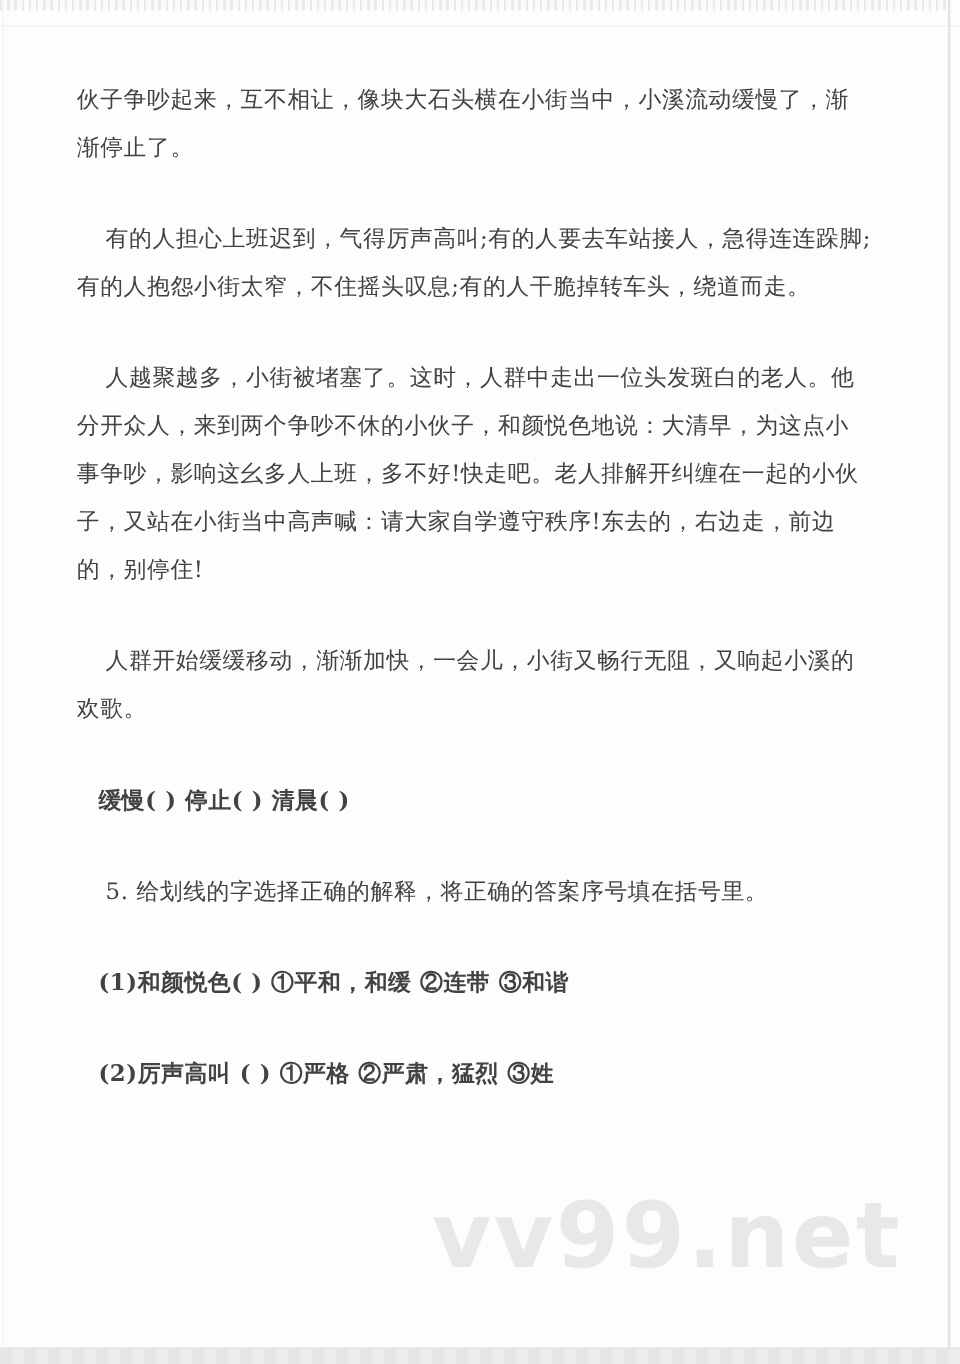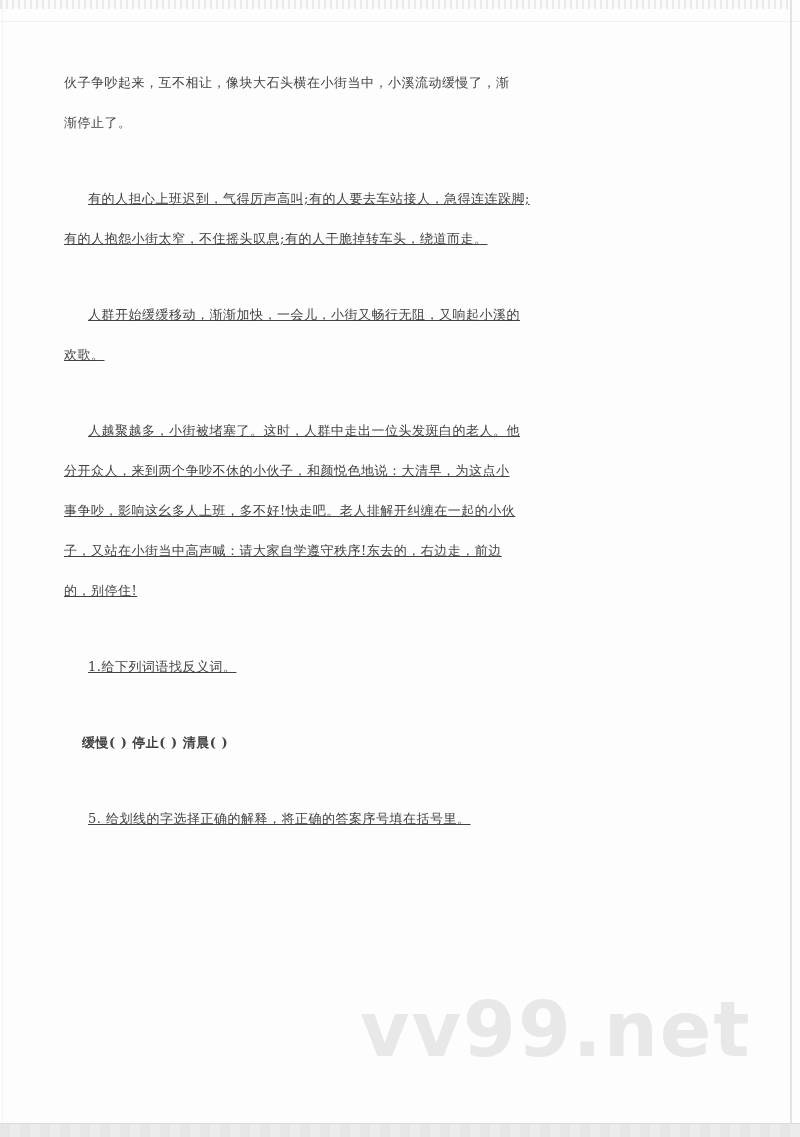--- a/index.html
+++ b/index.html
@@ -50,31 +50,31 @@
     width: 800px; height: 13px;
     border-top: 1px solid #dddddd;
     background: repeating-linear-gradient(90deg,
       #e6e6e6 0px, #e6e6e6 10px,
       #ececec 10px, #ececec 20px);
   }
   .doc-text {
     position: absolute;
     left: 64px; top: 63px;
     width: 660px;
-    font-size: 13px;
+    font-size: 19px;
     line-height: 40px;
     color: #424242;
     letter-spacing: 0.5px;
   }
   .doc-text p {
     margin: 0 0 36px 0;
     white-space: nowrap;
   }
   .indent-none { text-indent: 0; }
-  .indent-em   { text-indent: 24px; text-decoration: underline; }
+  .indent-em   { text-indent: 24px; }
   .indent-sm   { text-indent: 18px; font-weight: bold; }
   .watermark {
     position: absolute;
     left: 360px; top: 985px;
     font-family: "DejaVu Sans", "Liberation Sans", sans-serif;
     font-weight: 700;
     font-size: 76px;
     letter-spacing: 2px;
     color: #e8e8e8;
     user-select: none;
@@ -88,21 +88,22 @@
   <div class="perforation-top"></div>
   <div class="top-divider"></div>
   <div class="left-page-edge"></div>
   <div class="right-page-border"></div>
 
   <div class="watermark" style="color: rgb(232, 232, 232);">vv99.net</div>
 
   <div class="doc-text" style="color: rgb(66, 66, 66);">
       <p class="indent-none">伙子争吵起来，互不相让，像块大石头横在小街当中，小溪流动缓慢了，渐<br>渐停止了。</p>
       <p class="indent-em">有的人担心上班迟到，气得厉声高叫;有的人要去车站接人，急得连连跺脚;<br>有的人抱怨小街太窄，不住摇头叹息;有的人干脆掉转车头，绕道而走。</p>
+      <p class="indent-em">人越聚越多，小街被堵塞了。这时，人群中走出一位头发斑白的老人。他<br>分开众人，来到两个争吵不休的小伙子，和颜悦色地说：大清早，为这点小<br>事争吵，影响这幺多人上班，多不好!快走吧。老人排解开纠缠在一起的小伙<br>子，又站在小街当中高声喊：请大家自学遵守秩序!东去的，右边走，前边<br>的，别停住!</p>
       <p class="indent-em">人群开始缓缓移动，渐渐加快，一会儿，小街又畅行无阻，又响起小溪的<br>欢歌。</p>
-      <p class="indent-em">人越聚越多，小街被堵塞了。这时，人群中走出一位头发斑白的老人。他<br>分开众人，来到两个争吵不休的小伙子，和颜悦色地说：大清早，为这点小<br>事争吵，影响这幺多人上班，多不好!快走吧。老人排解开纠缠在一起的小伙<br>子，又站在小街当中高声喊：请大家自学遵守秩序!东去的，右边走，前边<br>的，别停住!</p>
-      <p class="indent-em">1.给下列词语找反义词。</p>
       <p class="indent-sm">缓慢( ) 停止( ) 清晨( )</p>
       <p class="indent-em">5. 给划线的字选择正确的解释，将正确的答案序号填在括号里。</p>
+      <p class="indent-sm">(1)和颜悦色( ) ①平和，和缓 ②连带 ③和谐</p>
+      <p class="indent-sm">(2)厉声高叫 ( ) ①严格 ②严肃，猛烈 ③姓</p>
     </div>
 
   <div class="perforation-bottom"></div>
 </div>
 
 </body></html>

